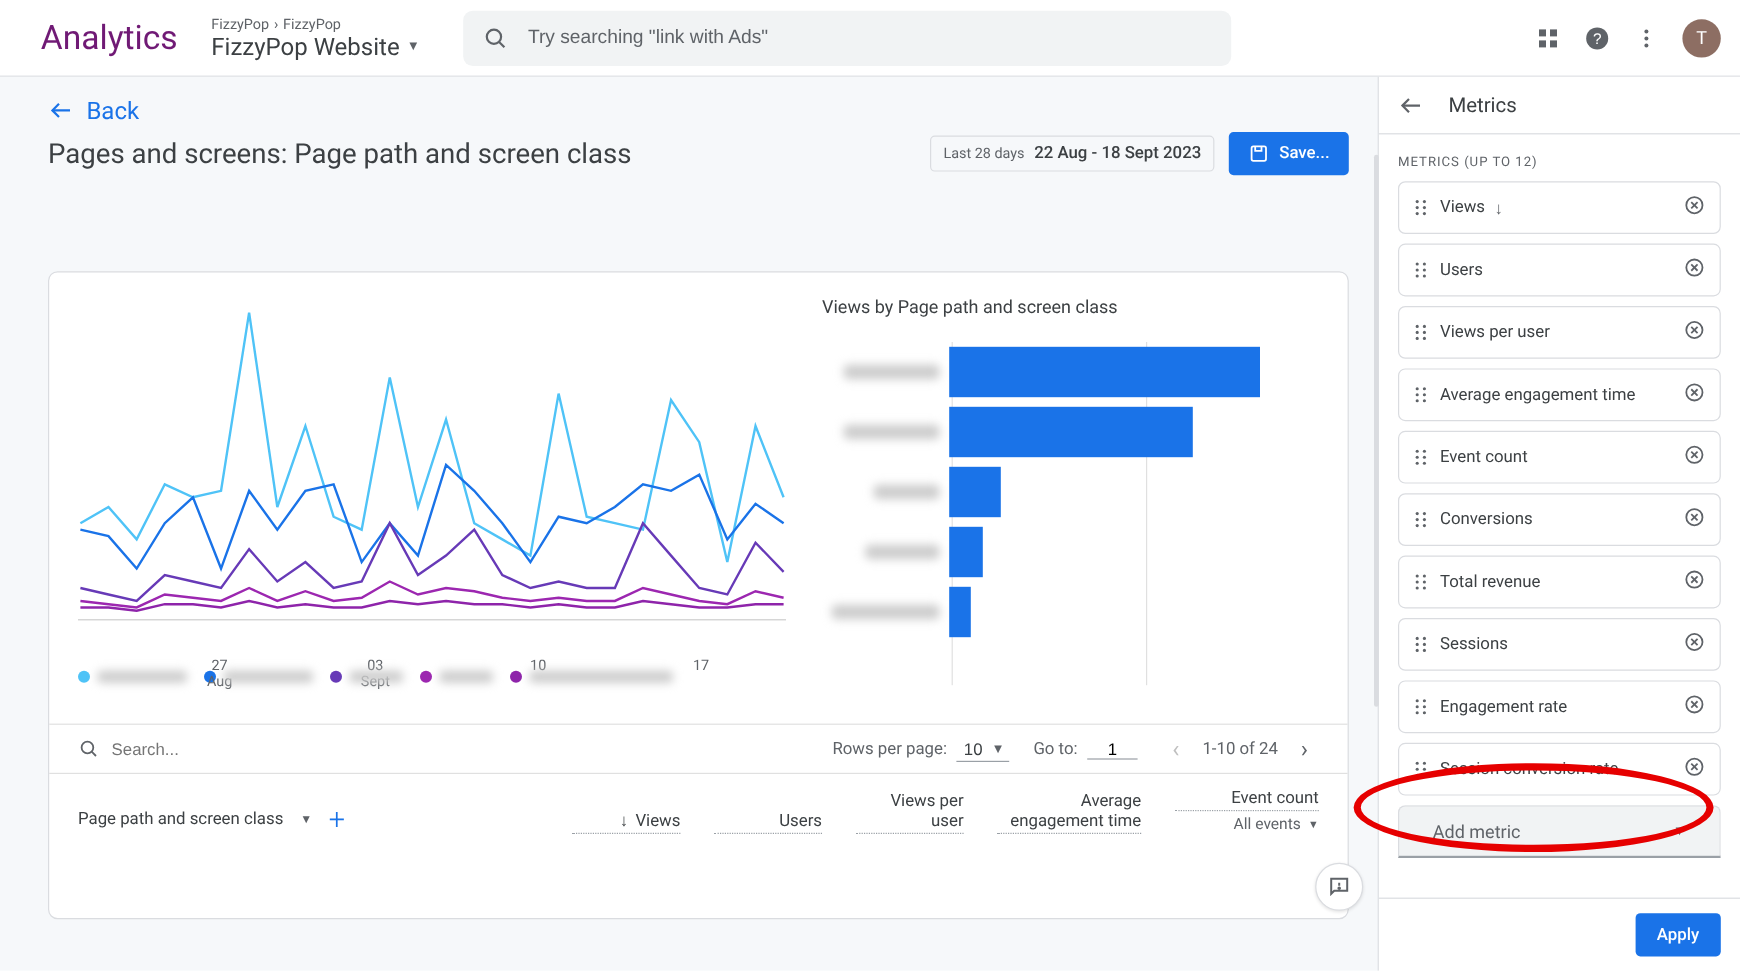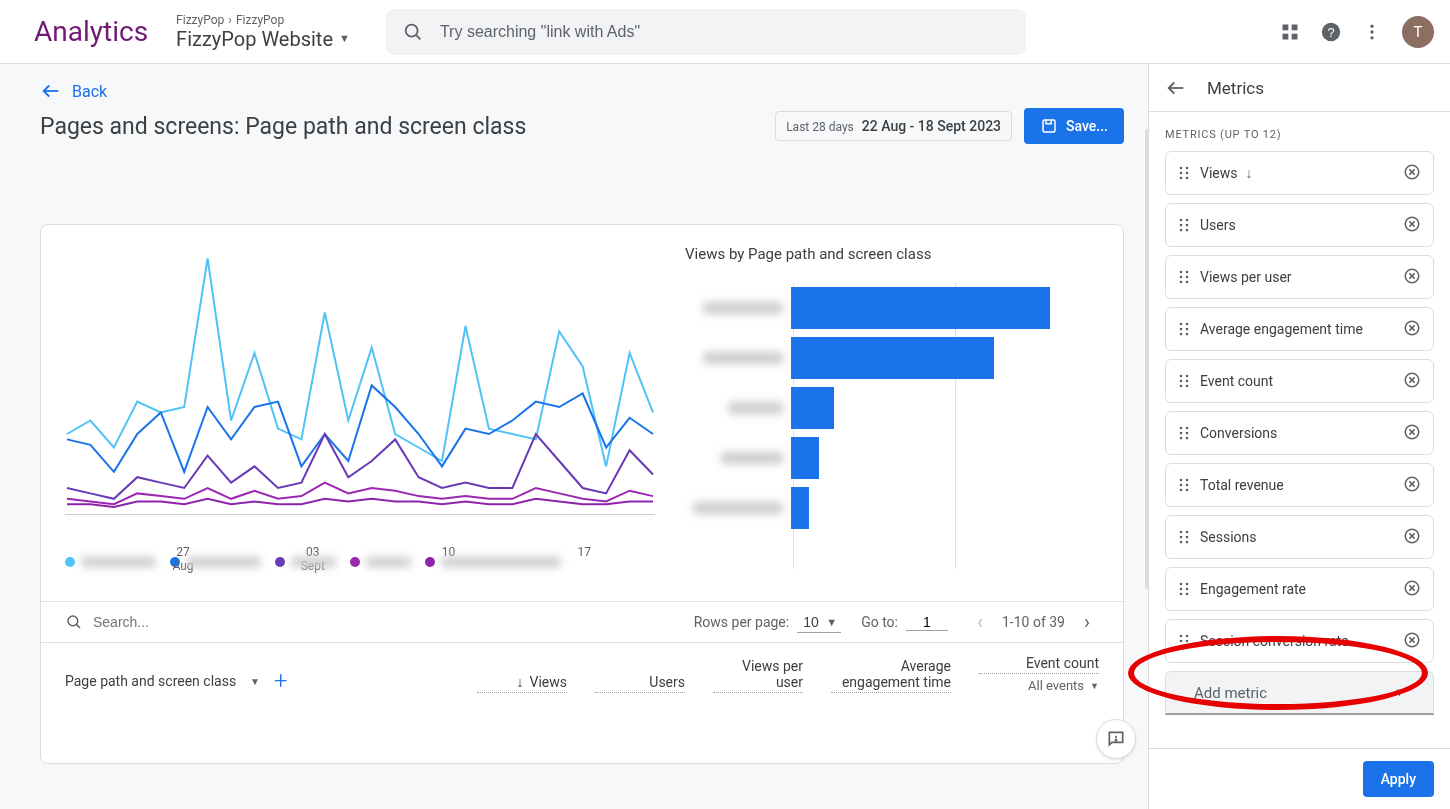--- a/index.html
+++ b/index.html
@@ -75,21 +75,21 @@
     display: flex;
     flex-direction: column;
     position: relative;
   }
   .panel-scroll-ind {
     position: absolute; left:-4px; top:65px; width:4px; height:460px;
     background:#dadce0; border-radius:2px;
   }
 
   
-  .back-row { display:flex; align-items:center; gap:10px; color:#1a73e8; font-size:16px; margin-bottom: 6px;}
+  .back-row { display:flex; align-items:center; gap:10px; color:#1a73e8; font-size:20px; margin-bottom: 6px;}
   .back-row svg { width:22px; height:22px; }
   .page-title-row { display:flex; align-items:center; }
   .page-title { font-size: 23px; color:#3c4043; font-weight: 400; }
   .title-right { margin-left:auto; display:flex; align-items:center; gap:12px; }
   .date-pill {
     border:1px solid #dadce0; border-radius:4px; padding:6px 10px;
     display:flex; gap:8px; font-size:13px; color:#3c4043; align-items: baseline;
   }
   .date-lbl { font-size:12px; color:#5f6368; }
   .date-range{ font-size:14px; font-weight:500;}
@@ -424,21 +424,21 @@
               <select class="sel-inline"><option>10</option></select>
               <span class="drop-arrow">▼</span>
             </span>
           </div>
           <div style="display:flex;align-items:center;gap:8px;">
             <span>Go to:</span>
             <input class="goto-in" value="1" style="">
           </div>
           <div class="pager">
             <span class="pager-arrow disabled">‹</span>
-            <span>1-10 of 39</span>
+            <span>1-10 of 24</span>
             <span class="pager-arrow">›</span>
           </div>
         </div>
       </div>
 
       <div class="table-head-row">
         <div class="th-first">
           <span class="th-first-label">Page path and screen class</span>
           <span class="drop-arrow" style="font-size:10px;">▼</span>
           <span class="th-add">+</span>

